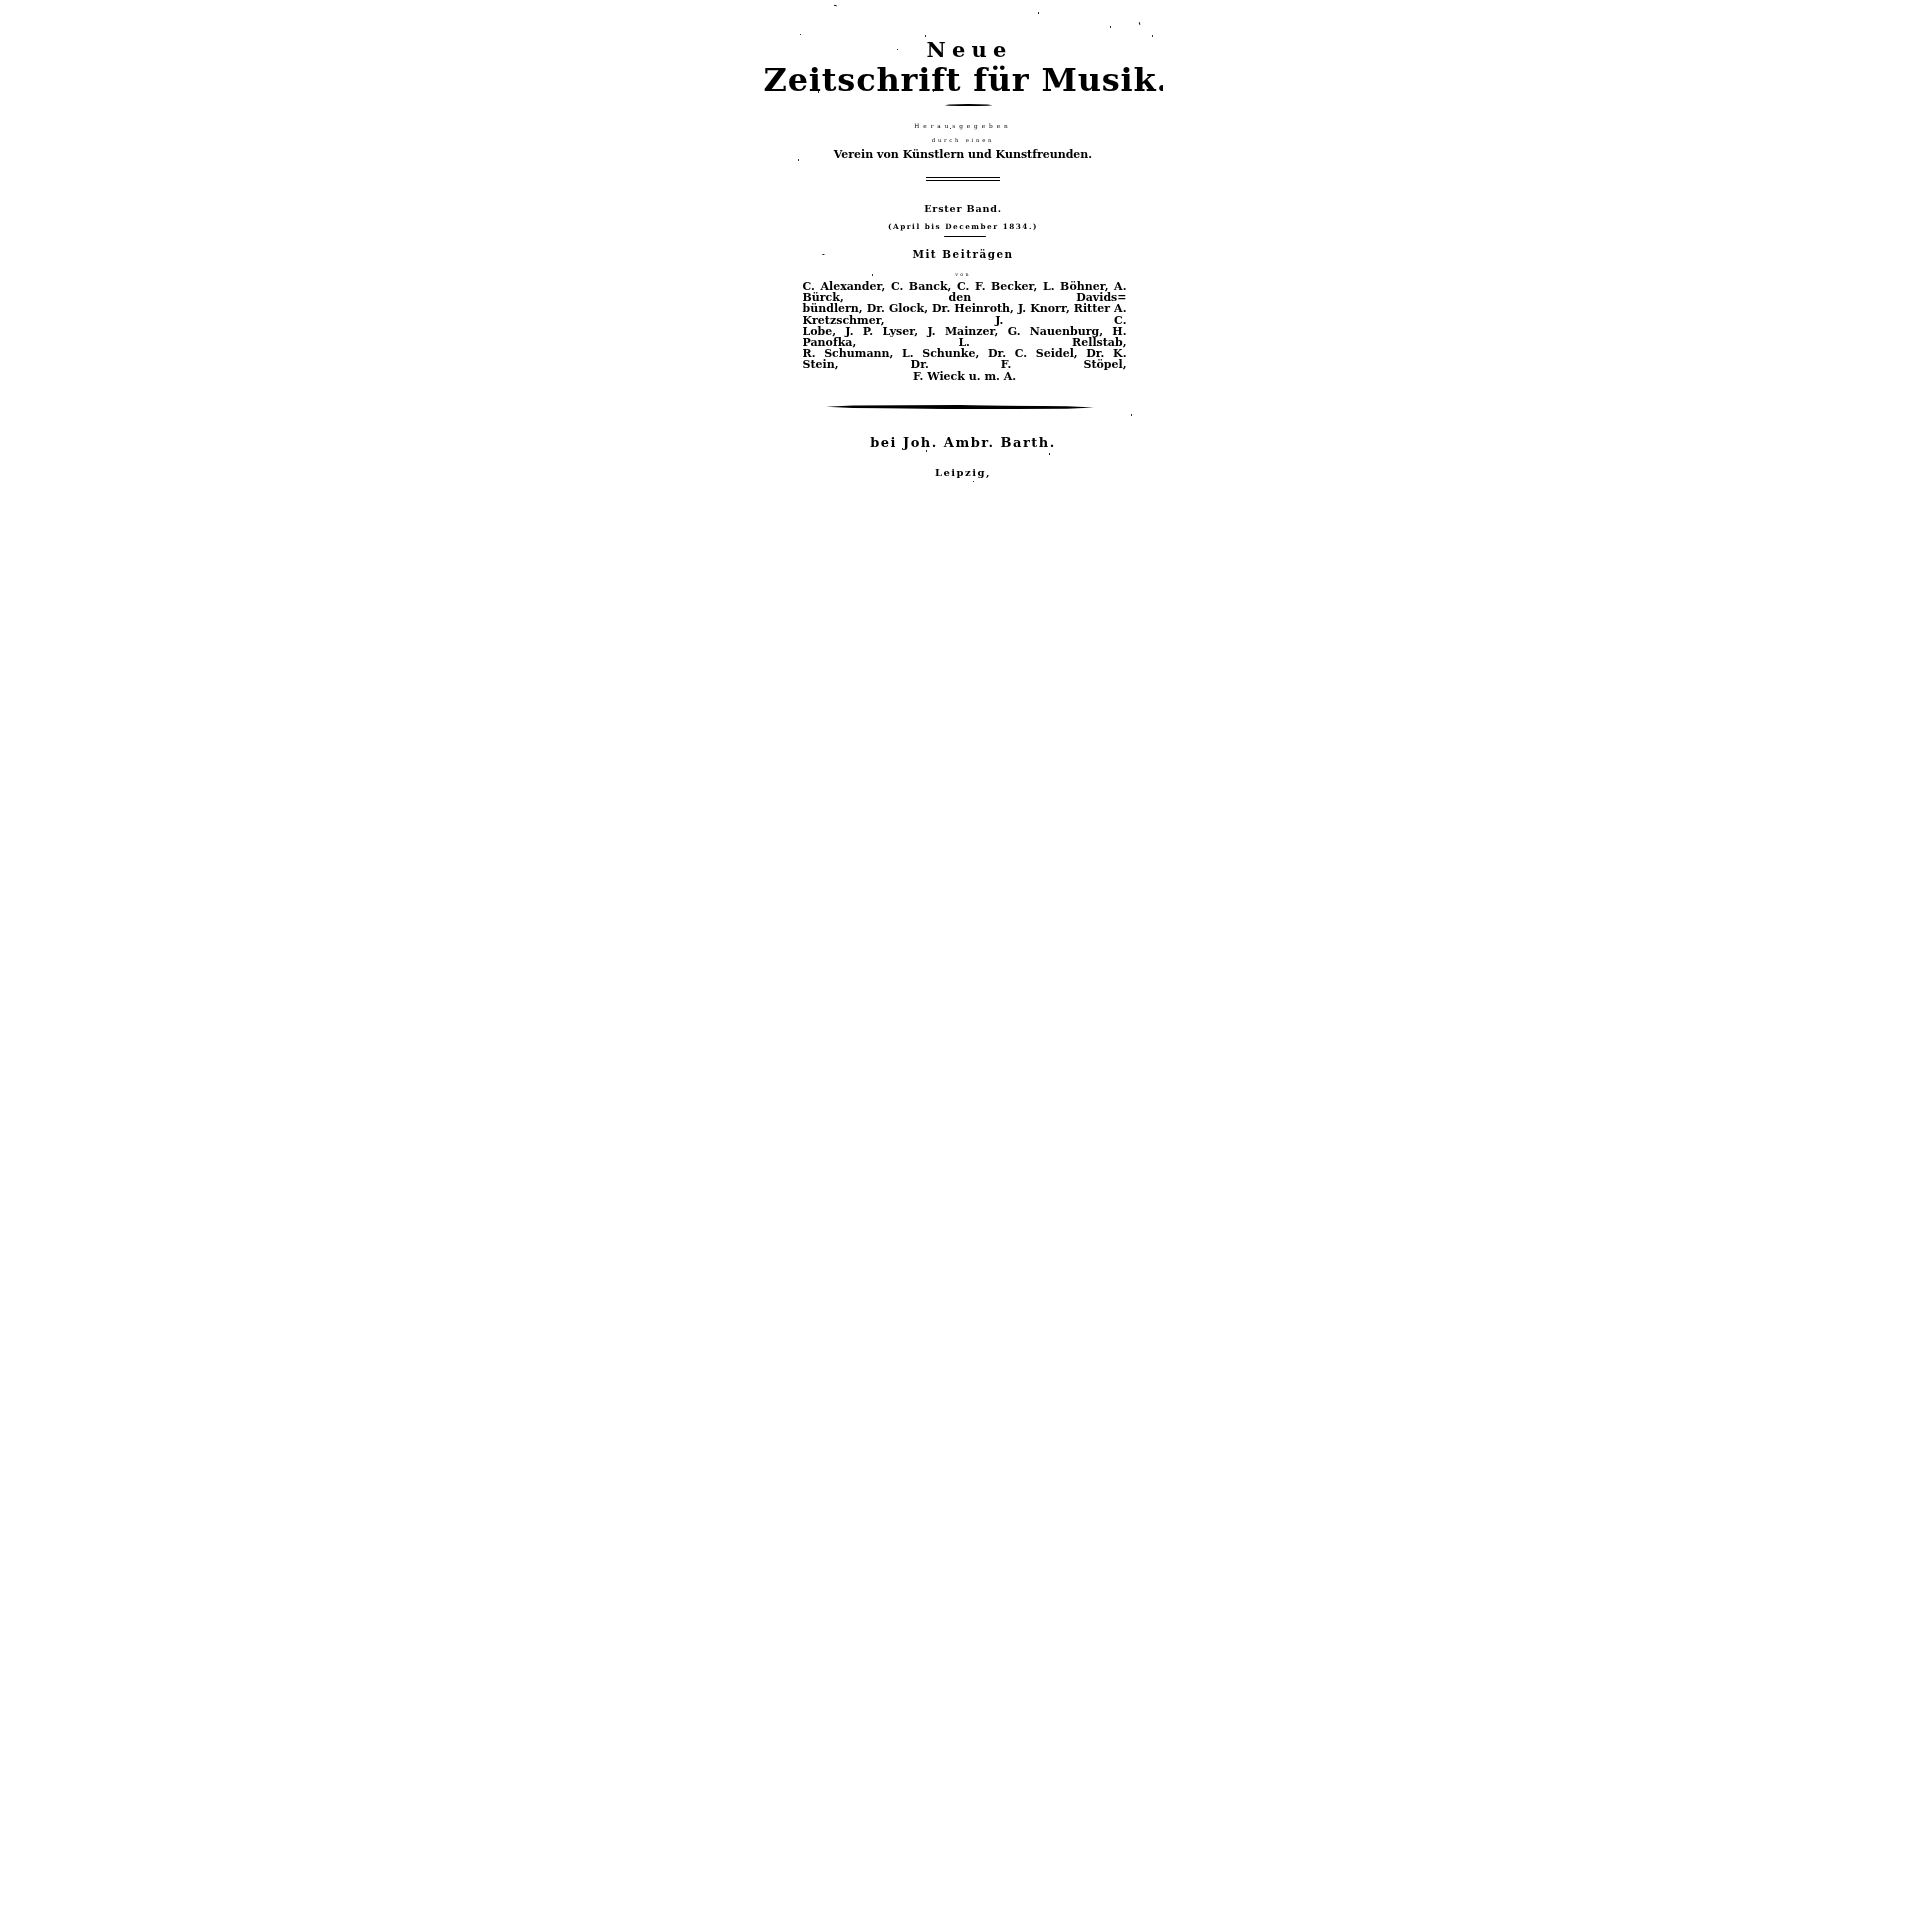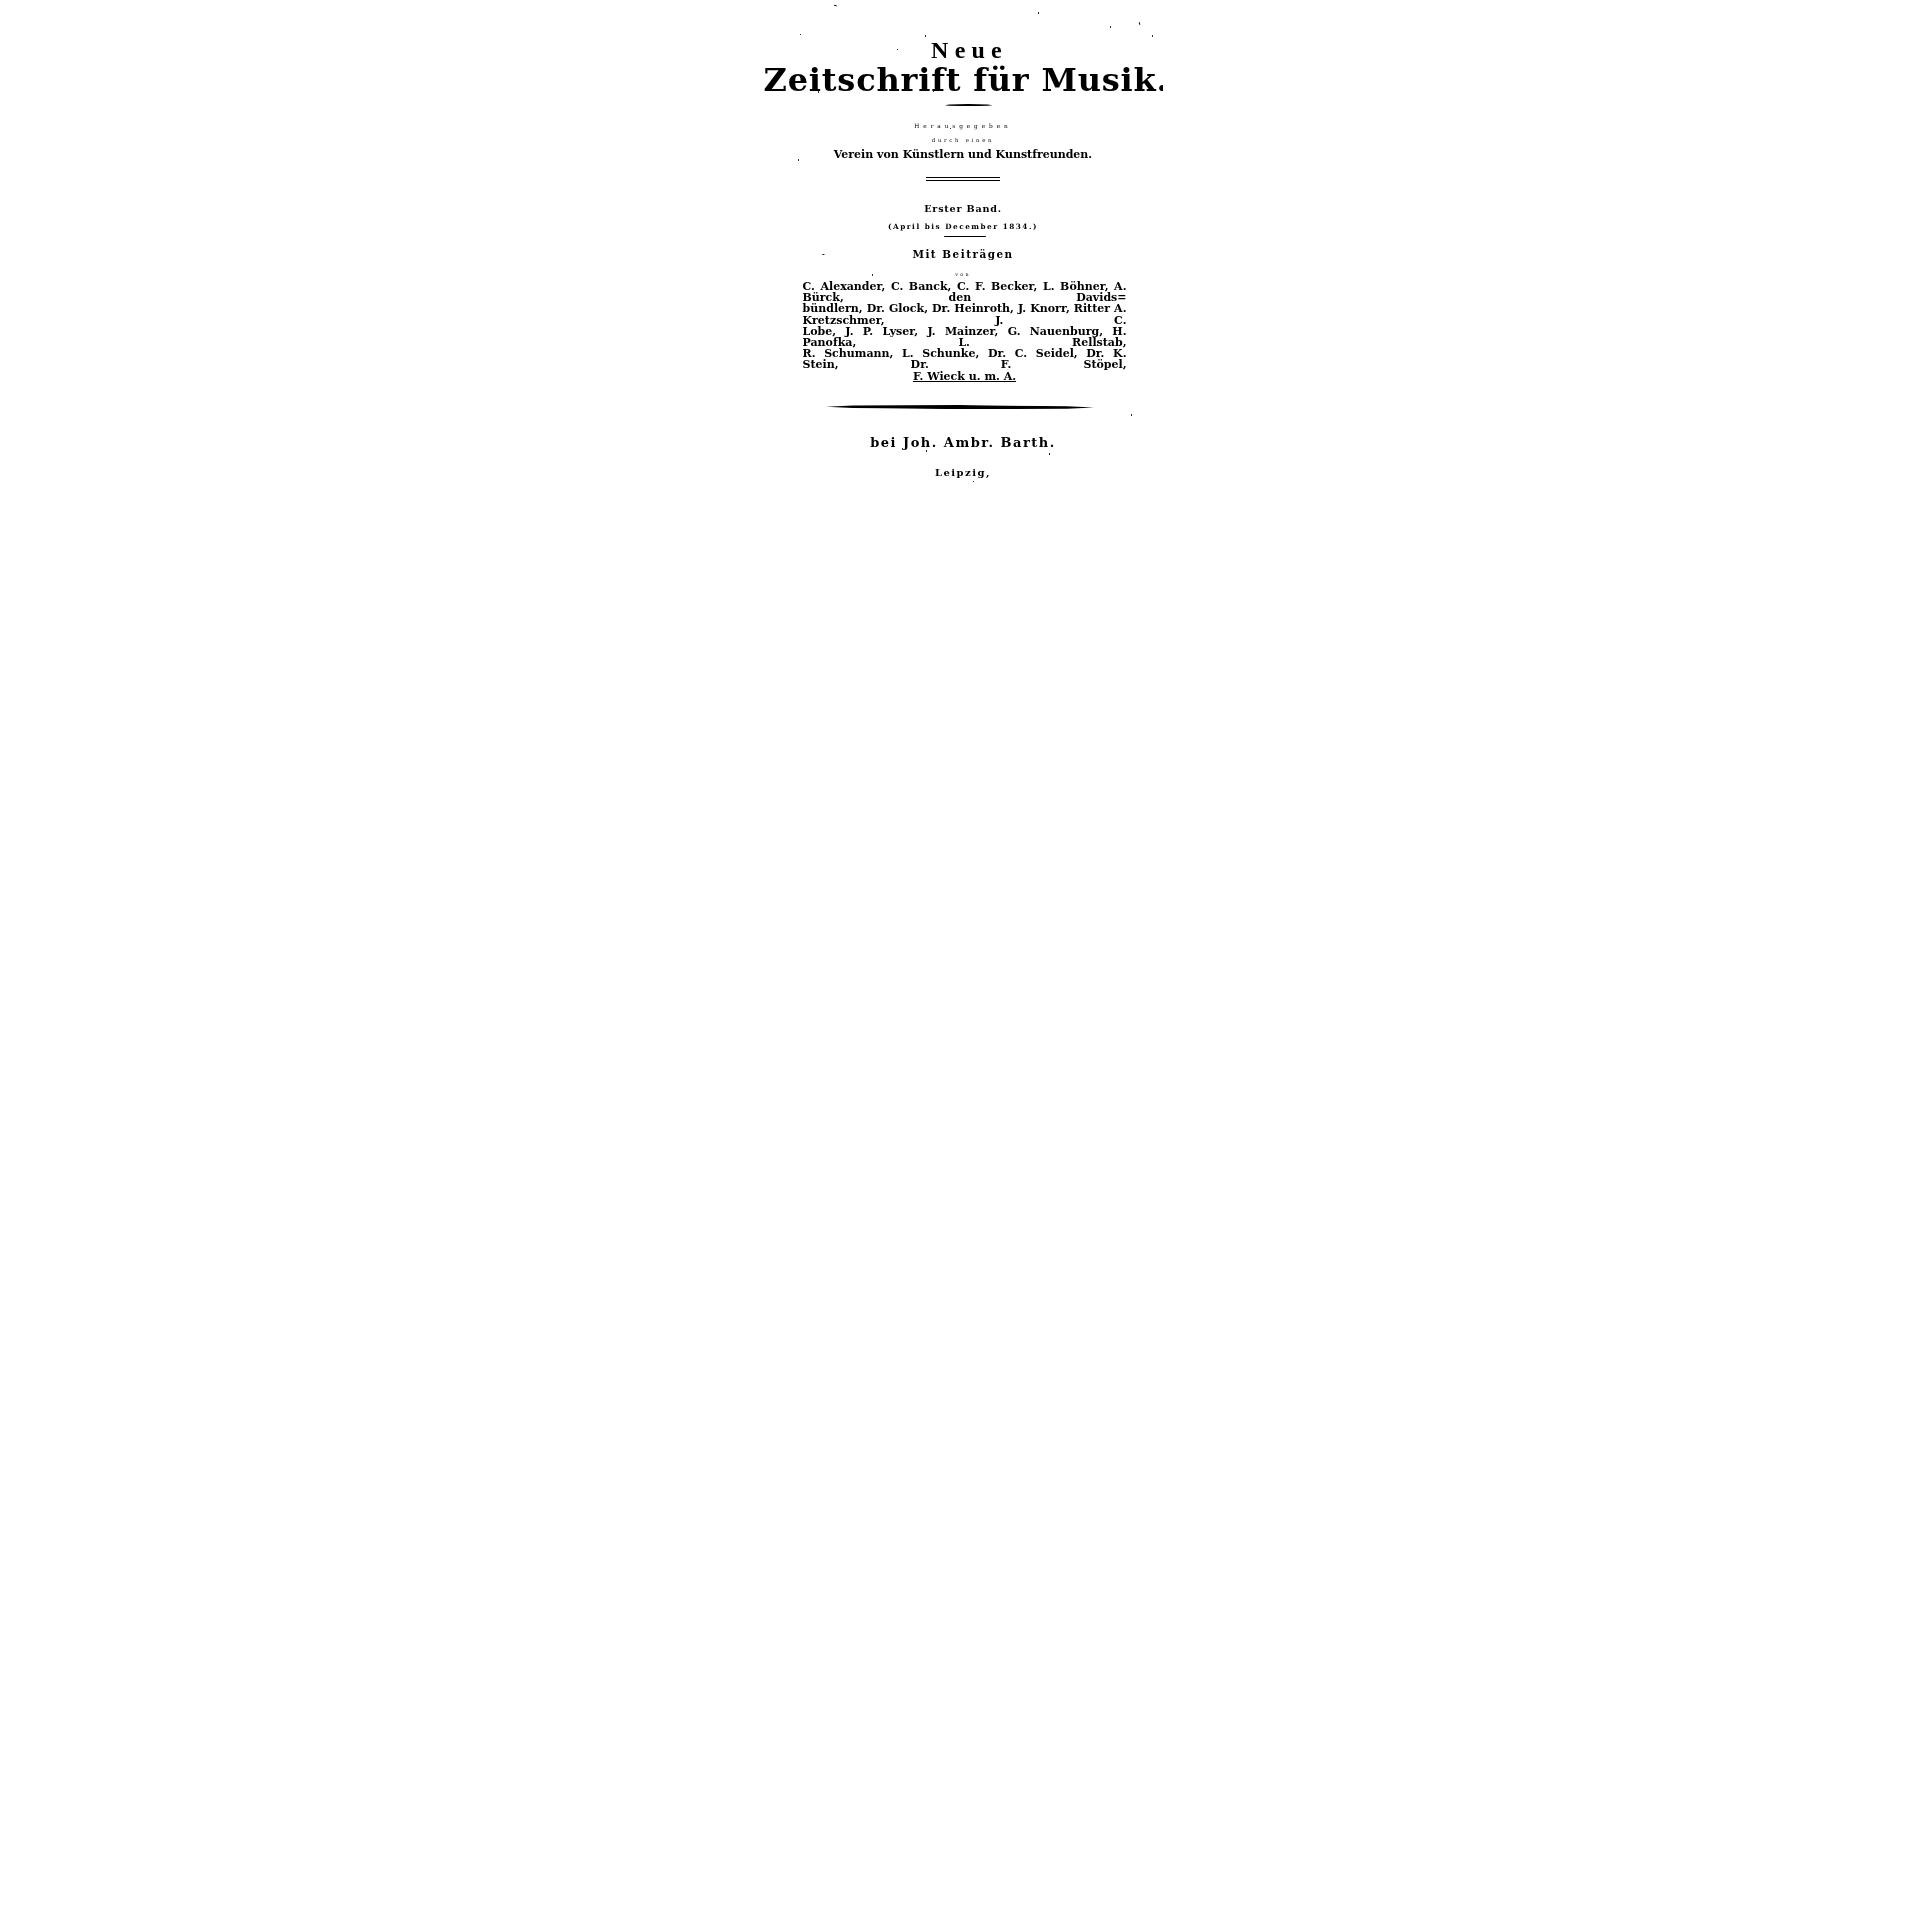--- a/index.html
+++ b/index.html
@@ -16,24 +16,23 @@
     color: #000000;
     font-family: "DejaVu Serif", "Liberation Serif", serif;
     overflow: hidden;
   }
   .abs { position: absolute; }
   .centered { left: 0; right: 0; text-align: center; }
 
   .series-word {
     top: 37px;
     padding-left: 13px;
-    font-size: 24px;
+    font-size: 21px;
     font-weight: bold;
     letter-spacing: 6.2px;
-    font-family: Liberation Serif, serif;
   }
   .main-title {
     top: 61px;
     font-size: 32px;
     font-weight: bold;
     letter-spacing: 0.8px;
     white-space: nowrap;
   }
 
   .rule-lens {
@@ -117,21 +116,20 @@
     font-weight: bold;
     line-height: 11.2px;
   }
   .contrib-line {
     text-align: justify;
     text-align-last: justify;
   }
   .contrib-line.last {
     text-align: center;
     text-align-last: center;
-    text-decoration: underline;
   }
 
   .rule-bottom {
     top: 405px;
     left: 62px;
     width: 268px;
     height: 4.2px;
     transform: rotate(0.2deg);
   }
 

